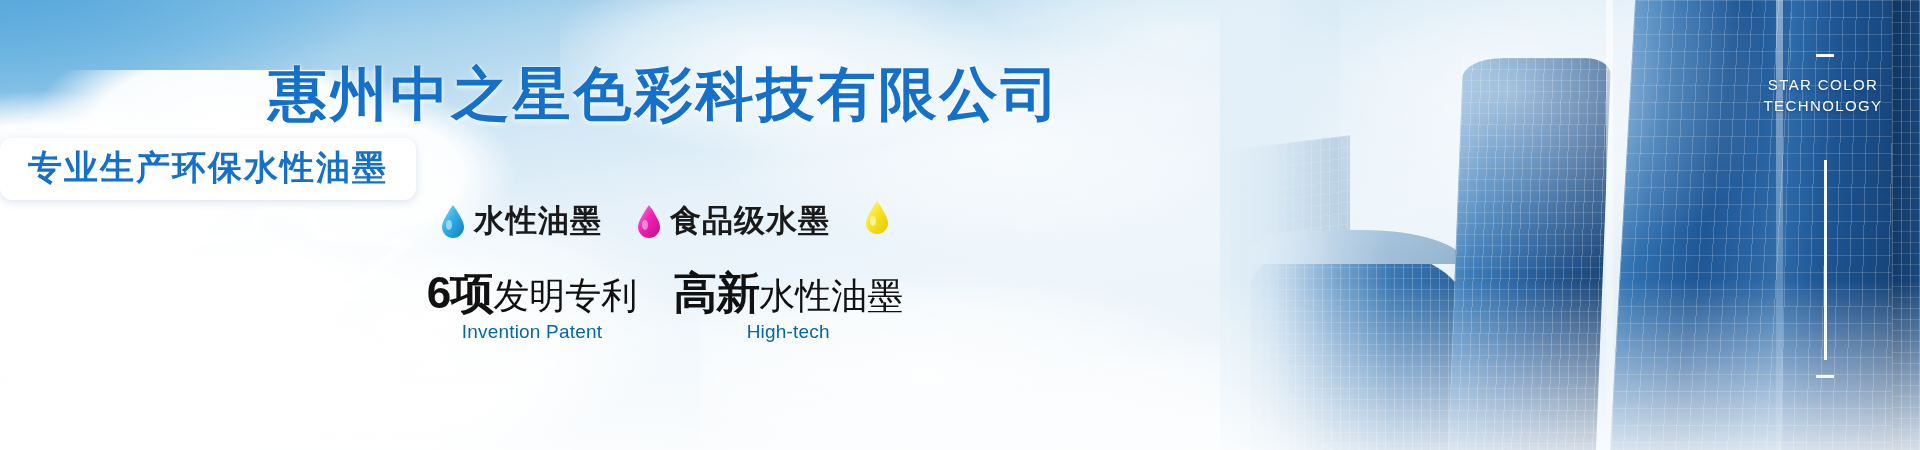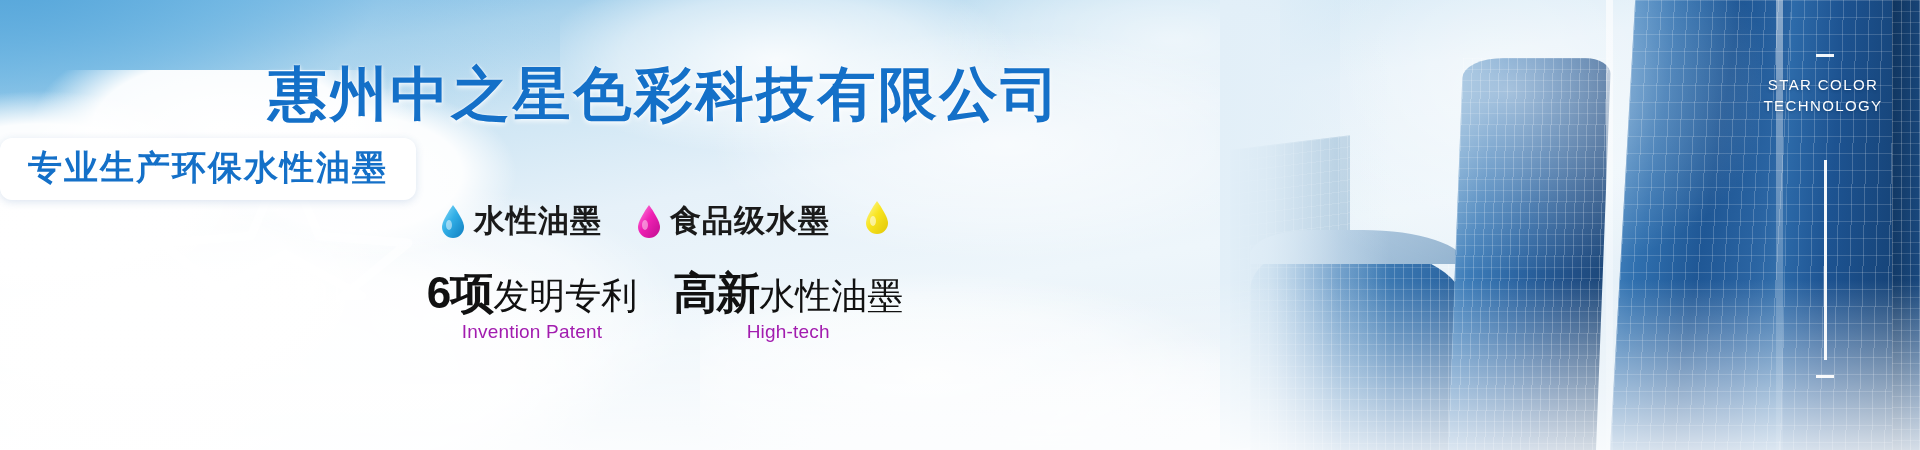--- a/index.html
+++ b/index.html
@@ -344,21 +344,21 @@
     font-size: 44px;
     letter-spacing: -1px;
   }
   .badge-rest {
     font-weight: normal;
     font-size: 36px;
   }
   .badge-en {
     margin-top: 2px;
     font-size: 19px;
-    color: #a21caf;
+    color: #0369a1;
     letter-spacing: 0.2px;
     white-space: nowrap;
   }
 </style>
 </head>
 <body>
 
 <div class="banner">
 
   <div class="sky"></div>

